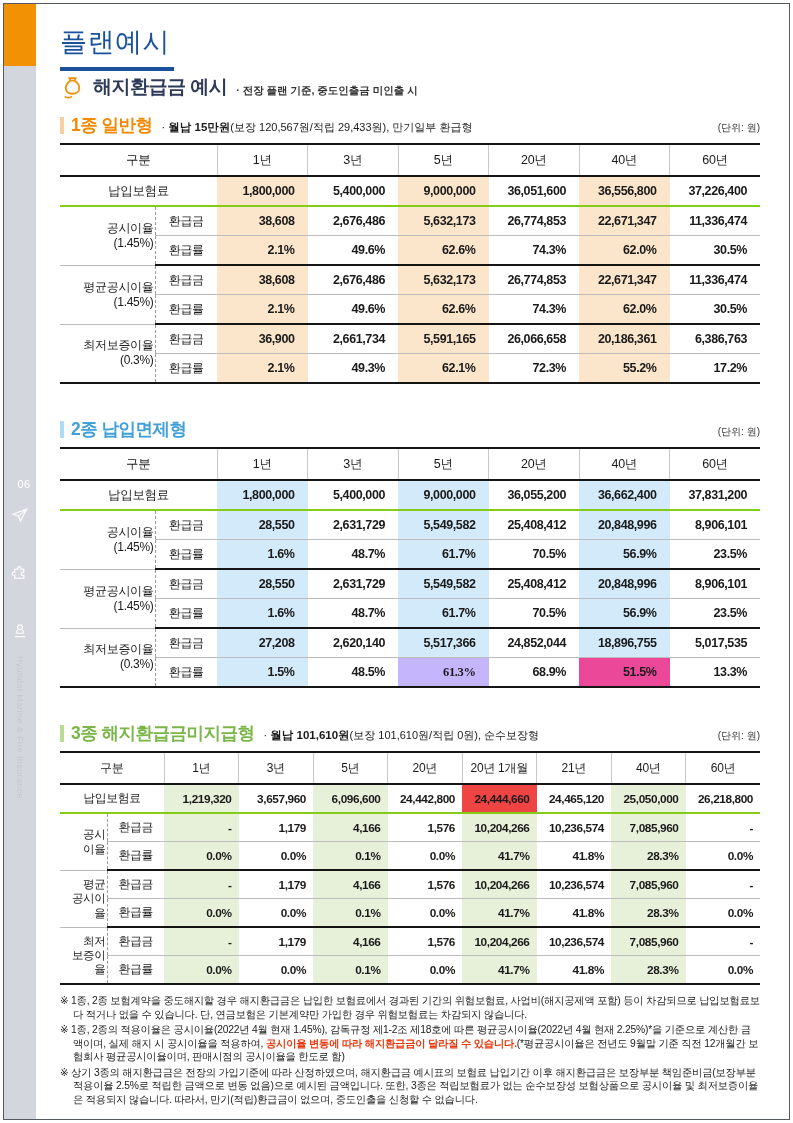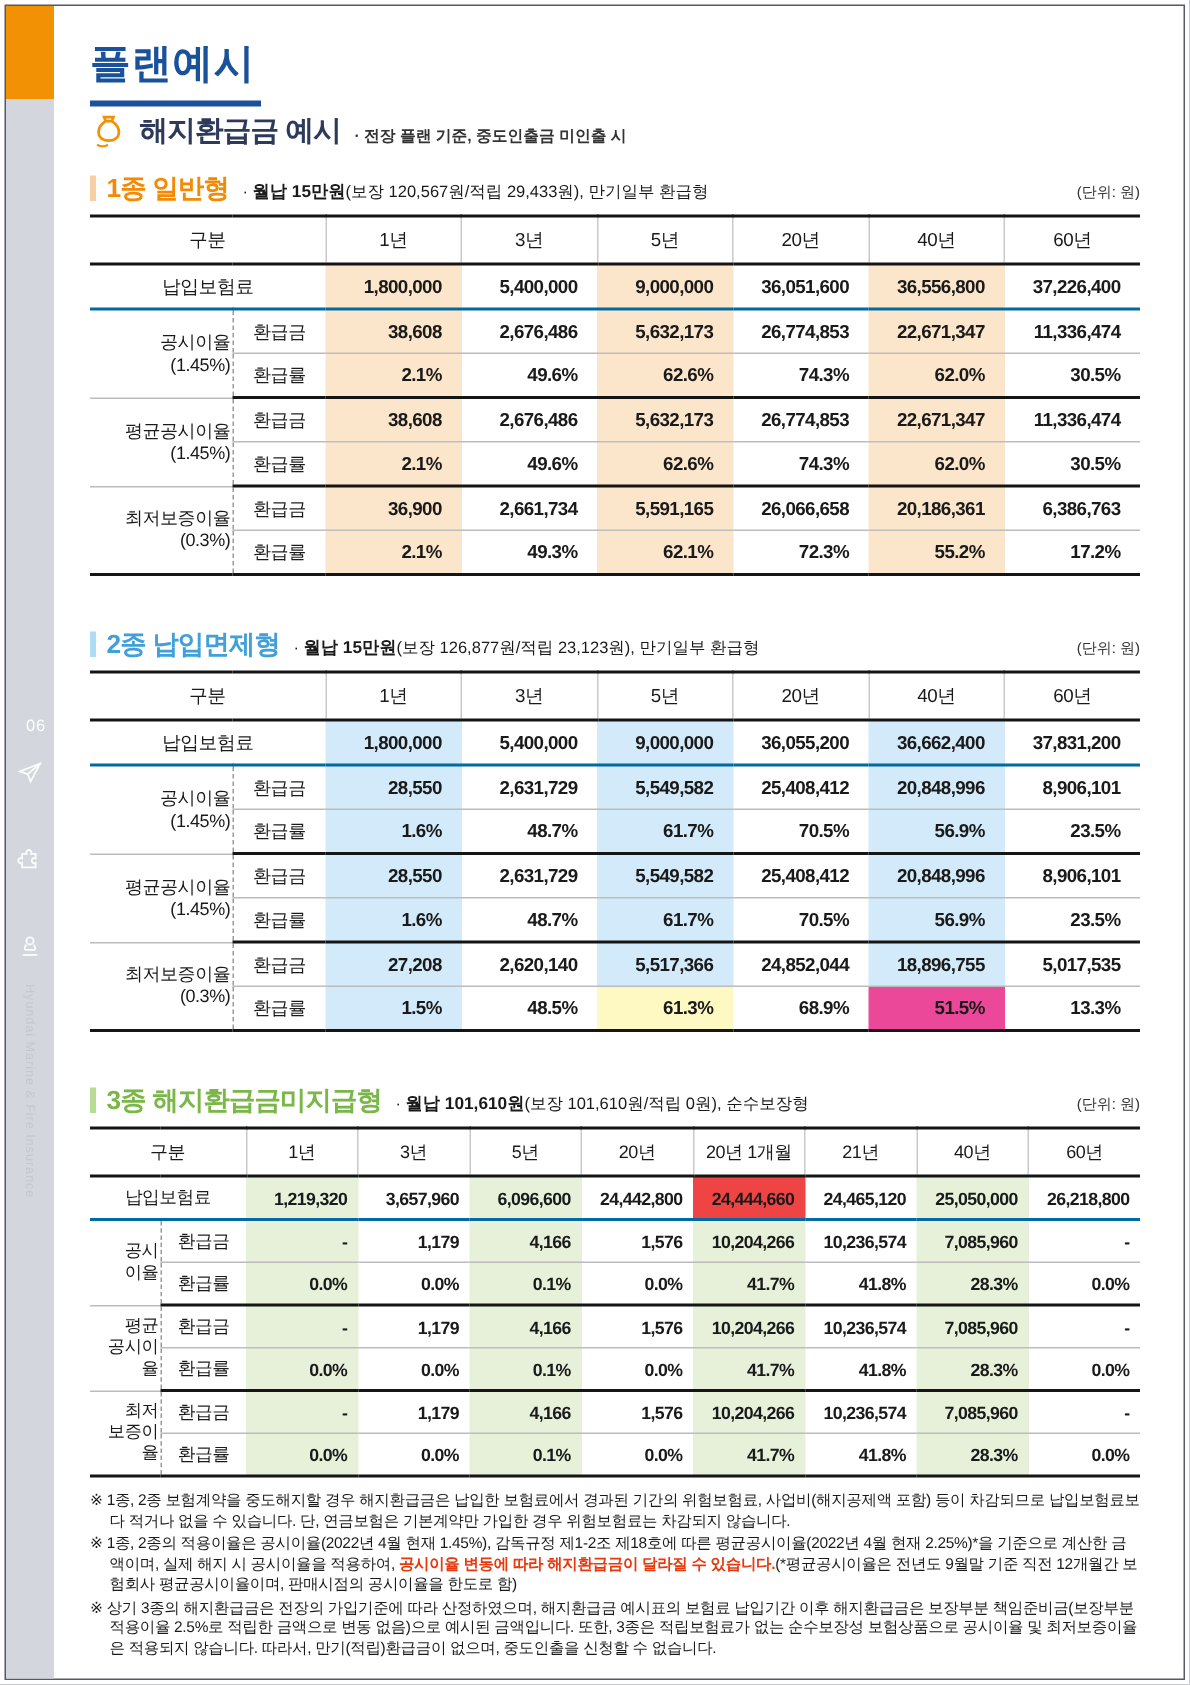--- a/index.html
+++ b/index.html
@@ -9,42 +9,42 @@
 
   
   .sidebar{position:absolute;left:4px;top:4px;bottom:4px;width:32px;background:#d3d6dc;}
   .sidebar-orange{position:absolute;left:0;top:0;width:32px;height:62px;background:#f29104;}
   .page-num{position:absolute;top:474px;left:4px;width:100%;text-align:center;color:#ffffff;font-size:11px;letter-spacing:.5px;}
   .side-icon{position:absolute;left:0;width:100%;display:flex;justify-content:center;opacity:.95;}
   .vbrand{position:absolute;top:652px;left:11px;writing-mode:vertical-rl;color:#c3c8d0;font-size:8.5px;letter-spacing:.6px;}
 
   
   .content{position:absolute;left:60px;top:0;width:700px;}
-  .h1{display:inline-block;margin-top:24px;font-size:27px;font-weight:bold;color:#19519b;
+  .h1{display:inline-block;margin-top:24px;font-size:27px;font-weight:normal;color:#19519b;
       letter-spacing:.5px;border-bottom:4px solid #19519b;padding-bottom:7px;padding-right:4px;}
   .sec-head{margin-top:3px;display:flex;align-items:center;}
   .sec-head .ic{margin-right:8px;display:flex;}
   .sec-head .txt{font-size:19px;font-weight:bold;color:#2e3a59;letter-spacing:-.5px;}
   .sec-head .note{font-size:10.5px;font-weight:bold;color:#333;margin-left:9px;margin-top:7px;}
 
   .tbl-section{margin-top:33px;}
   #tables .tbl-section:first-child{margin-top:13px;}
   .tbl-title{display:flex;align-items:center;}
   .tbl-title .bar{width:4px;height:17px;margin-right:7px;}
   .tbl-title .t{font-size:17.5px;font-weight:bold;letter-spacing:-.5px;}
   .tbl-title .sub{font-size:11px;color:#1a1a1a;margin-left:9px;margin-top:4px;}
   .tbl-title .sub b{font-size:11.5px;}
   .tbl-title .unit{margin-left:auto;font-size:10px;color:#333;margin-top:6px;}
 
   table.tbl{width:100%;border-collapse:collapse;table-layout:fixed;margin-top:6px;
             border-top:2px solid #151515;border-bottom:2px solid #151515;}
   .tbl th{font-weight:normal;font-size:12.5px;height:28px;border-bottom:2px solid #151515;letter-spacing:-.3px;}
   .tbl th + th{border-left:1px solid #c9c9c9;}
   .tbl td{height:26px;font-size:12.5px;letter-spacing:-.3px;}
-  .tbl tr.premium td{border-bottom:2px solid #0369a1;}
+  .tbl tr.premium td{border-bottom:2px solid #84cc16;}
   .tbl tr.refund td{border-bottom:1px solid #bcbcbc;}
   .tbl tr.rate td{border-bottom:2px solid #151515;}
   .tbl td.plabel{text-align:center;}
   .tbl td.glabel{text-align:right;font-size:12px;line-height:1.25;white-space:pre-line;
                  border-right:1px dashed #9a9a9a;border-bottom:2px solid #151515;}
   .tbl td.sublabel{text-align:center;font-size:12px;}
   .tbl td.num{text-align:right;padding-right:13px;font-weight:bold;letter-spacing:-.4px;}
   .tbl.small td{font-size:11.8px;height:25px;}
   .tbl.small td.num{padding-right:7px;}
   .tbl.small td.glabel{font-size:11.5px;}
@@ -202,21 +202,20 @@
                 <td class="num" style="background: rgb(252, 230, 203);">55.2%</td>
                 <td class="num">17.2%</td>
               </tr>
             </tbody>
           </table>
         </section>
         <section class="tbl-section">
           <div class="tbl-title">
             <span class="bar" style="background: rgb(174, 220, 245);"></span>
             <span class="t" style="color: rgb(65, 160, 216);">2종 납입면제형</span>
-            <span class="sub">· <b>월납 15만원</b><span>(보장 126,877원/적립 23,123원), 만기일부 환급형</span></span>
             <span class="unit">(단위: 원)</span>
           </div>
           <table class="tbl">
             <colgroup>
               <col style="width: 95px;">
               <col style="width: 62px;">
               <col>
               <col>
               <col>
               <col>
@@ -292,21 +291,21 @@
                 <td class="num">2,620,140</td>
                 <td class="num" style="background: rgb(210, 234, 249);">5,517,366</td>
                 <td class="num">24,852,044</td>
                 <td class="num" style="background: rgb(210, 234, 249);">18,896,755</td>
                 <td class="num">5,017,535</td>
               </tr>
               <tr class="rate">
                 <td class="sublabel">환급률</td>
                 <td class="num" style="background: rgb(210, 234, 249);">1.5%</td>
                 <td class="num">48.5%</td>
-                <td class="num" style="background: #fef9c3;">61.3%</td>
+                <td class="num" style="background: #c4b5fd; font-family: Liberation Serif, serif;">61.3%</td>
                 <td class="num">68.9%</td>
                 <td class="num" style="background: #ec4899;">51.5%</td>
                 <td class="num">13.3%</td>
               </tr>
             </tbody>
           </table>
         </section>
         <section class="tbl-section">
           <div class="tbl-title">
             <span class="bar" style="background: rgb(185, 220, 148);"></span>

